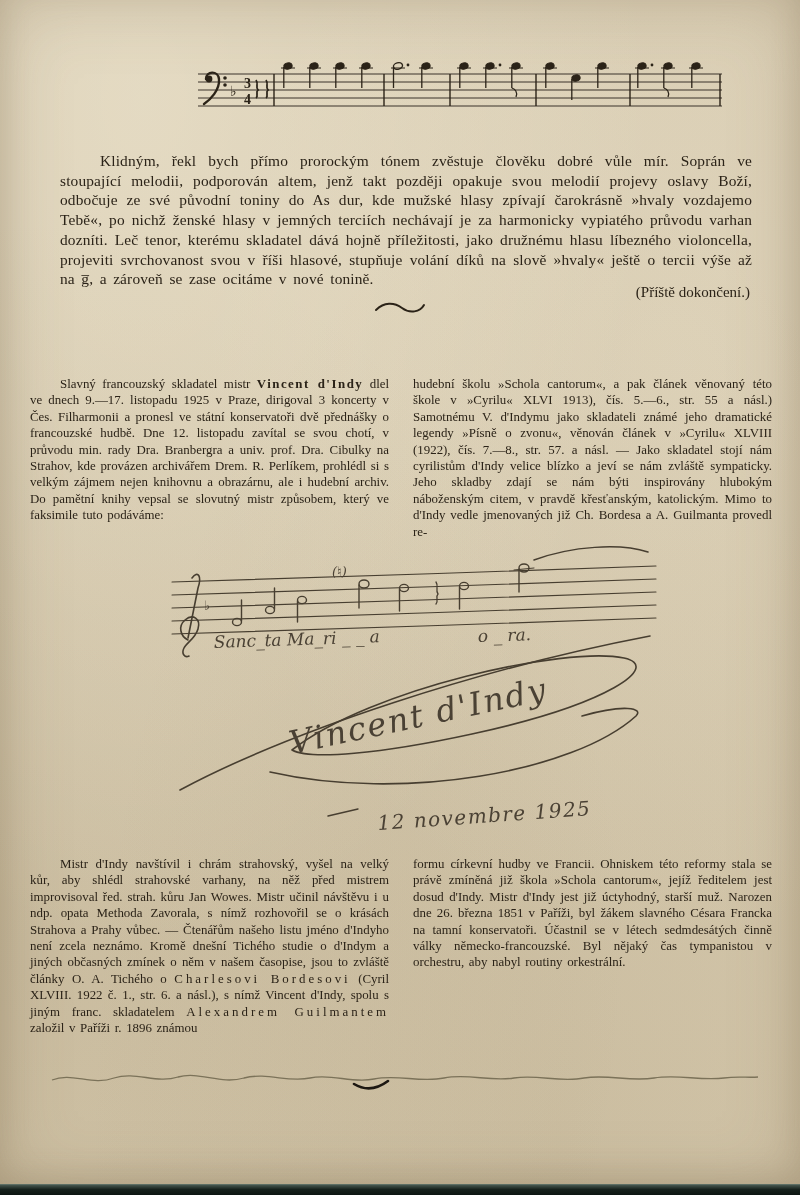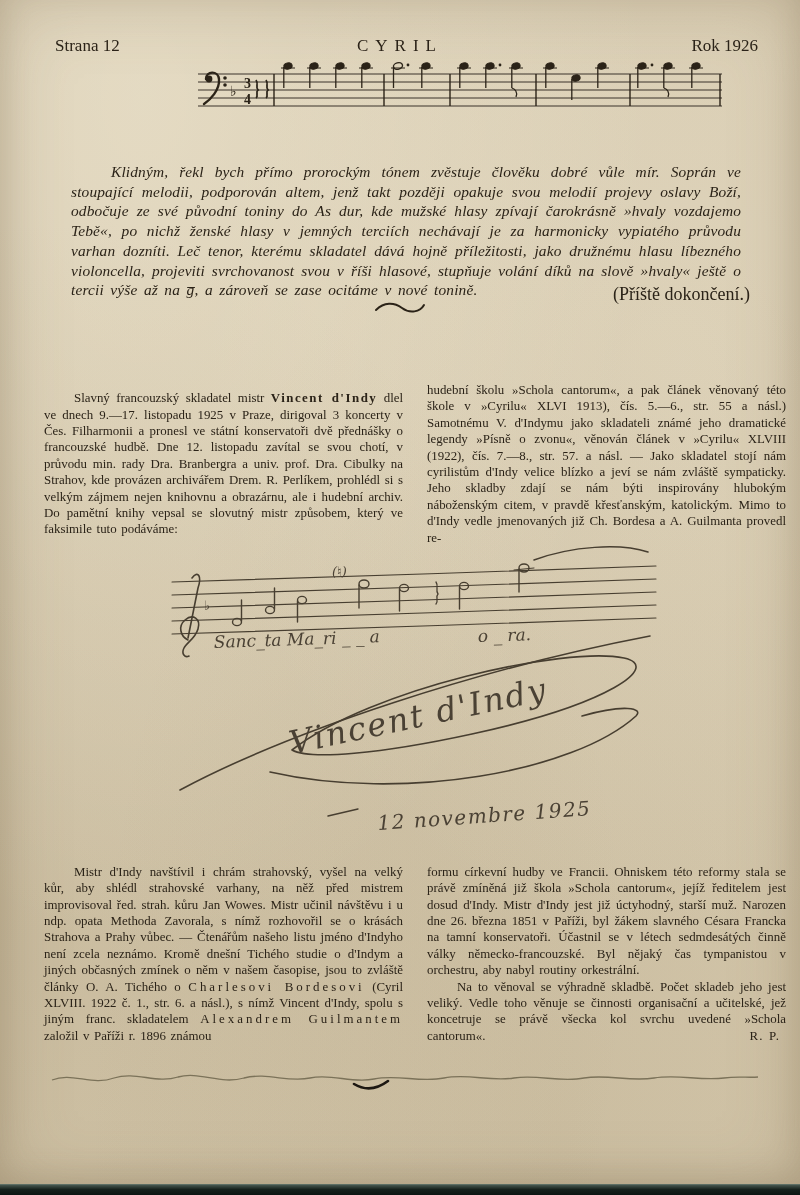--- a/index.html
+++ b/index.html
@@ -19,26 +19,26 @@
     box-shadow: inset 0 0 70px rgba(118,98,64,.28), inset 0 -18px 30px rgba(105,90,62,.18);
   }
   .hdr{position:absolute; top:36px; left:0; width:100%; height:22px; font-size:17px;}
   .hdr .l{position:absolute; left:55px;}
   .hdr .c{position:absolute; left:0; width:100%; text-align:center; letter-spacing:7px; font-size:17px;}
   .hdr .r{position:absolute; right:42px;}
   .staff-svg{position:absolute; left:192px; top:58px;}
   .lyrics{position:absolute; left:160px; top:120px; width:540px; font-size:15px; word-spacing:7px; letter-spacing:.4px;}
   .intro{position:absolute; left:55px; top:146px; width:702px; font-size:15.4px; line-height:1.28;
          text-align:justify; word-spacing:2.5px; letter-spacing:.15px;}
-  .intro p{margin:16px; text-indent:40px;font-style:italic;}
-  .cont{position:absolute; right:50px; top:284px; font-size:18px;}
+  .intro p{margin:5px; text-indent:40px;}
+  .cont{position:absolute; right:50px; top:284px; font-size:15px;}
   .divider{position:absolute; left:372px; top:300px;}
   .headline{position:absolute; left:0; top:324px; width:100%; text-align:center;
             font-family:"DejaVu Serif", serif; font-size:29px; letter-spacing:.5px; color:#2e2517;}
-  .cols{position:absolute; left:44px; width:742px; display:flex; gap:24px;align-items:center;}
+  .cols{position:absolute; left:30px; width:742px; display:flex; gap:24px;}
   .cols.top{top:376px; height:176px;}
   .cols.bot{top:856px; height:196px;}
   .col{width:366px; font-size:12.9px; line-height:1.27; text-align:justify; word-spacing:1.4px;}
   .col p{margin:0;}
   .indent{text-indent:30px;}
   b.name{letter-spacing:1.5px;}
   .sp{letter-spacing:3px;}
   .pencil{text-decoration-color:#8b8168; text-decoration-thickness:1.4px; text-underline-offset:3px;}
   .author{float:right; margin-right:6px; letter-spacing:1px;}
   .fax{position:absolute; left:142px; top:518px;}
@@ -48,25 +48,20 @@
   .foot-wave{position:absolute; left:48px; top:1068px;}
   .bottom-edge{position:absolute; left:0; bottom:0; width:100%; height:10px;
                background:linear-gradient(#46564e,#16211c 45%,#0d1512); border-top:1px solid #5d6e64;}
   svg text{font-family:"Liberation Serif", serif;}
 </style>
 </head>
 <body>
 
 <div class="page">
 
-  <div class="hdr">
-    <span class="l">Strana 12</span>
-    <span class="c">CYRIL</span>
-    <span class="r">Rok 1926</span>
-  </div>
 
   <svg class="staff-svg" width="536" height="66" viewBox="0 0 536 66">
     <g stroke="#3a332a" stroke-width="1">
       <line x1="6" y1="16" x2="530" y2="16"></line>
         <line x1="6" y1="24" x2="530" y2="24"></line>
       <line x1="6" y1="32" x2="530" y2="32"></line>
         <line x1="6" y1="40" x2="530" y2="40"></line>
       <line x1="6" y1="48" x2="530" y2="48"></line>
     </g>
     <g stroke="#2b2318" stroke-width="1.4">
@@ -263,21 +258,20 @@
     <path d="M186,298 L216,291" class="ink" stroke-width="1.4"></path>
     <text x="236" y="312" font-size="20" class="hand-text" transform="rotate(-4 236 312)" letter-spacing="1.5">12 novembre 1925</text>
   </svg>
 
   <div class="cols bot">
     <div class="col">
       <p class="indent"><span>Mistr d'Indy navštívil i chrám strahovský, vyšel na velký kůr, aby shlédl strahovské varhany, na něž před mistrem improvisoval řed. strah. kůru Jan Wowes. Mistr učinil návštěvu i u ndp. opata Methoda Zavorala, s nímž rozhovořil se o krásách Strahova a Prahy vůbec. — Čtenářům našeho listu jméno d'Indyho není zcela neznámo. Kromě dnešní Tichého studie o d'Indym a jiných občasných zmínek o něm v našem časopise, jsou to zvláště články </span><span class="pencil"><span>O. A. Tichého o </span><span class="sp">Charlesovi Bordesovi</span><span> (Cyril XLVIII. 1922 č. 1., str. 6. a násl.),</span></span><span> s nímž Vincent d'Indy, spolu s jiným franc. skladatelem </span><span class="sp pencil">Alexandrem Guilmantem</span><span> založil v Paříži r. 1896 známou</span></p>
     </div>
     <div class="col">
       <p><span>formu církevní hudby ve Francii. Ohniskem této reformy stala se právě zmíněná již škola »Schola cantorum«, jejíž ředitelem jest dosud d'Indy. Mistr d'Indy jest již úctyhodný, starší muž. Narozen dne 26. března 1851 v Paříži, byl žákem slavného Césara Francka na tamní konservatoři. Účastnil se v létech sedmdesátých činně války německo-francouzské. Byl </span><span class="pencil">nějaký čas tympanistou v orchestru, aby nabyl routiny orkestrální.</span></p>
-      <p class="indent"><span>Na to věnoval se výhradně skladbě. Počet skladeb jeho jest veliký. Vedle toho věnuje se činnosti organisační a učitelské, jež koncetruje se právě všecka kol svrchu uvedené »Schola cantorum«.</span><span class="author">R. P.</span></p>
     </div>
   </div>
 
   <svg class="foot-wave" width="714" height="26" viewBox="0 0 714 26">
     <path d="M4,12 C24,4 44,18 66,10 C88,3 108,16 130,9 C152,3 172,17 196,10 C220,4 240,15 262,10 C284,5 304,16 326,11 C350,6 372,15 396,10 C420,5 442,14 466,10 C490,6 512,15 536,10 C560,6 582,14 606,10 C630,6 652,13 676,10 C690,8 700,10 710,9" stroke="#7b7259" stroke-width="1.3" fill="none"></path>
     <path d="M306,16 C316,22 328,22 340,13" stroke="#1d1812" stroke-width="2.6" fill="none" stroke-linecap="round"></path>
   </svg>
 
   <div class="bottom-edge"></div>
 </div>

